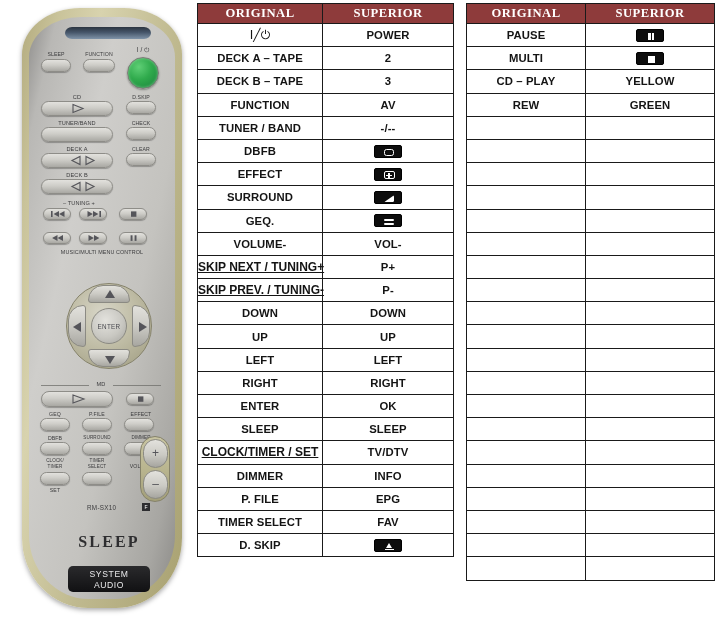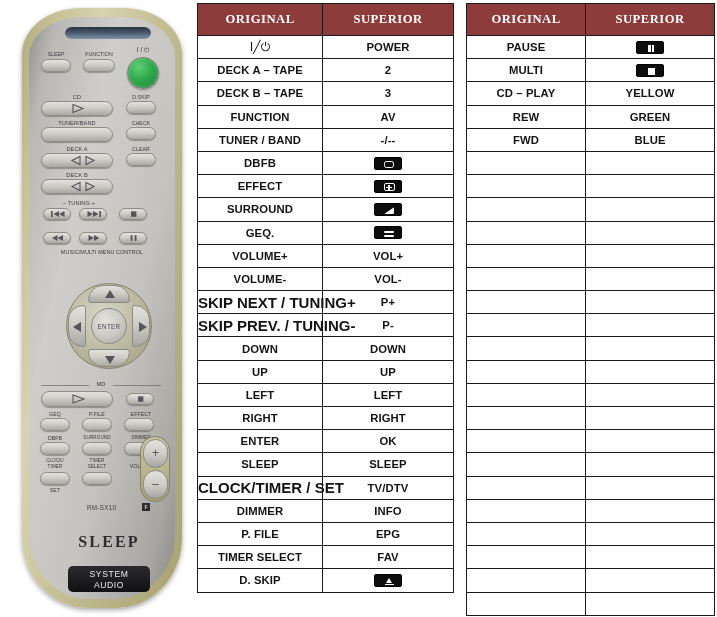--- a/index.html
+++ b/index.html
@@ -110,23 +110,23 @@
     font-size: 11.3px;
     letter-spacing: .1px;
     white-space: nowrap;
   }
   .tbl th {
     background: #8e3b3b;
     color: #ffffff;
     font-family: "Liberation Serif", serif;
     font-size: 12.6px;
     letter-spacing: .5px;
-    height: 32px;
-  }
-  td.sm { font-size: 15px; letter-spacing: 0; }
+    height: 20px;
+  }
+  td.sm { font-size: 12px; letter-spacing: 0; text-decoration: underline; }
   td.sym { font-family: "DejaVu Sans", sans-serif; font-size: 12px; font-weight: normal; }
 
   
   .keyicon {
     display: inline-block; width: 28px; height: 13px;
     background: #0d0d0d; border: 1px solid #000;
     border-radius: 2px; position: relative; vertical-align: middle;
   }
   .ki-rect { position:absolute; left:9px; top:3px; width:10px; height:7px; border:1.3px solid #fff; border-radius:2.5px; }
   .ki-circrect { position:absolute; left:8.5px; top:2.5px; width:11px; height:8px; border:1.2px solid #fff; border-radius:2px; }
@@ -356,24 +356,20 @@
         </tr>
         <tr>
           <td>SURROUND</td>
           <td><span class="keyicon"><i class="ki-diag"></i></span></td>
         </tr>
         <tr>
           <td>GEQ.</td>
           <td><span class="keyicon"><i class="ki-bar-top"></i><i class="ki-bar-bot"></i></span></td>
         </tr>
         <tr>
-          <td>VOLUME+</td>
-          <td>VOL+</td>
-        </tr>
-        <tr>
           <td>VOLUME-</td>
           <td>VOL-</td>
         </tr>
         <tr>
           <td class="sm">SKIP NEXT / TUNING+</td>
           <td>P+</td>
         </tr>
         <tr>
           <td class="sm">SKIP PREV. / TUNING-</td>
           <td>P-</td>
@@ -447,24 +443,20 @@
         </tr>
         <tr>
           <td>CD – PLAY</td>
           <td>YELLOW</td>
         </tr>
         <tr>
           <td>REW</td>
           <td>GREEN</td>
         </tr>
         <tr>
-          <td>FWD</td>
-          <td>BLUE</td>
-        </tr>
-        <tr>
           <td></td>
           <td></td>
         </tr>
         <tr>
           <td></td>
           <td></td>
         </tr>
         <tr>
           <td></td>
           <td></td>

